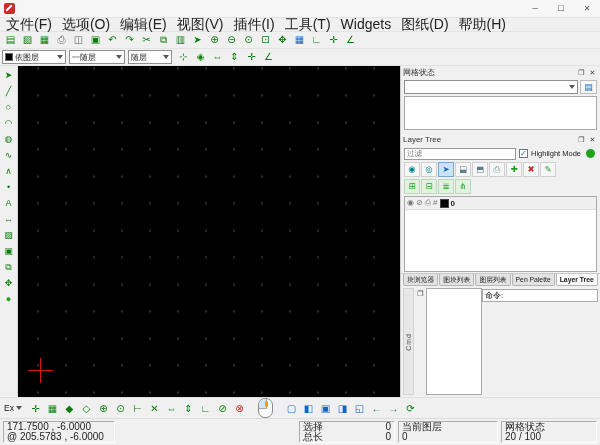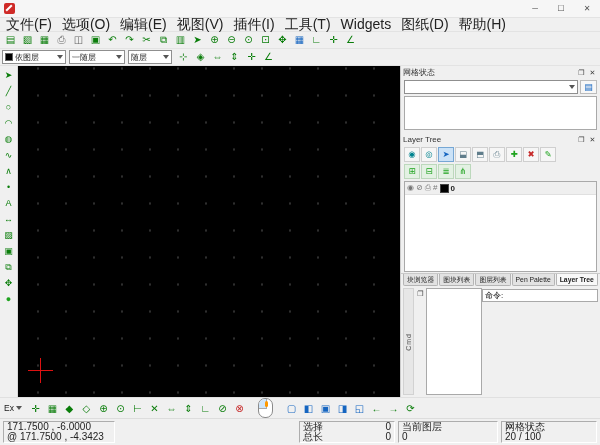--- a/index.html
+++ b/index.html
@@ -206,20 +206,28 @@
       </div>
       <button class="lib-btn" style="color:#1565c0">▤</button>
     </div>
     <div class="lib-list"></div>
 
     <div class="dock-title">
       <span class="t">Layer Tree</span>
       <button class="dock-btn">❐</button>
       <button class="dock-btn">✕</button>
     </div>
+    <div class="filter-row">
+      <input class="filter-input" placeholder="过滤" style="">
+      <span class="checkbox">✓</span>
+      <span class="cb-label">Highlight Mode</span>
+      <button class="dot-btn">
+        <span class="dot"></span>
+      </button>
+    </div>
     <div class="lt-bar">
 
     <button class="ltb" style="color: rgb(0, 131, 143);">◉</button>
         <button class="ltb" style="color: rgb(0, 131, 143);">◎</button>
         <button class="ltb pressed" style="color: rgb(21, 101, 192);">➤</button>
         <button class="ltb" style="color: rgb(96, 125, 139);">⬓</button>
         <button class="ltb" style="color: rgb(96, 125, 139);">⬒</button>
         <button class="ltb" style="color: rgb(96, 125, 139);">⎙</button>
         <button class="ltb" style="color: rgb(31, 163, 31);">✚</button>
         <button class="ltb" style="color: rgb(198, 40, 40);">✖</button>
@@ -299,21 +307,21 @@
       <button class="sbtn" style="color: rgb(21, 101, 192);">◱</button>
       <button class="sbtn" style="color: rgb(10, 125, 10);">←</button>
       <button class="sbtn" style="color: rgb(10, 125, 10);">→</button>
       <button class="sbtn" style="color: rgb(10, 125, 10);">⟳</button>
     </div>
 </div>
 
 <div class="statusbar">
   <div class="sseg seg-coord">
     <div class="ln">171.7500 , -6.0000</div>
-    <div class="ln">@ 171.7500 , -4.3423</div>
+    <div class="ln">@ 205.5783 , -6.0000</div>
   </div>
   <div class="spacer"></div>
   <div class="sseg seg-sel">
     <div class="kv">
       <span>选择</span>
       <span>0</span>
     </div>
     <div class="kv">
       <span>总长</span>
       <span>0</span>

